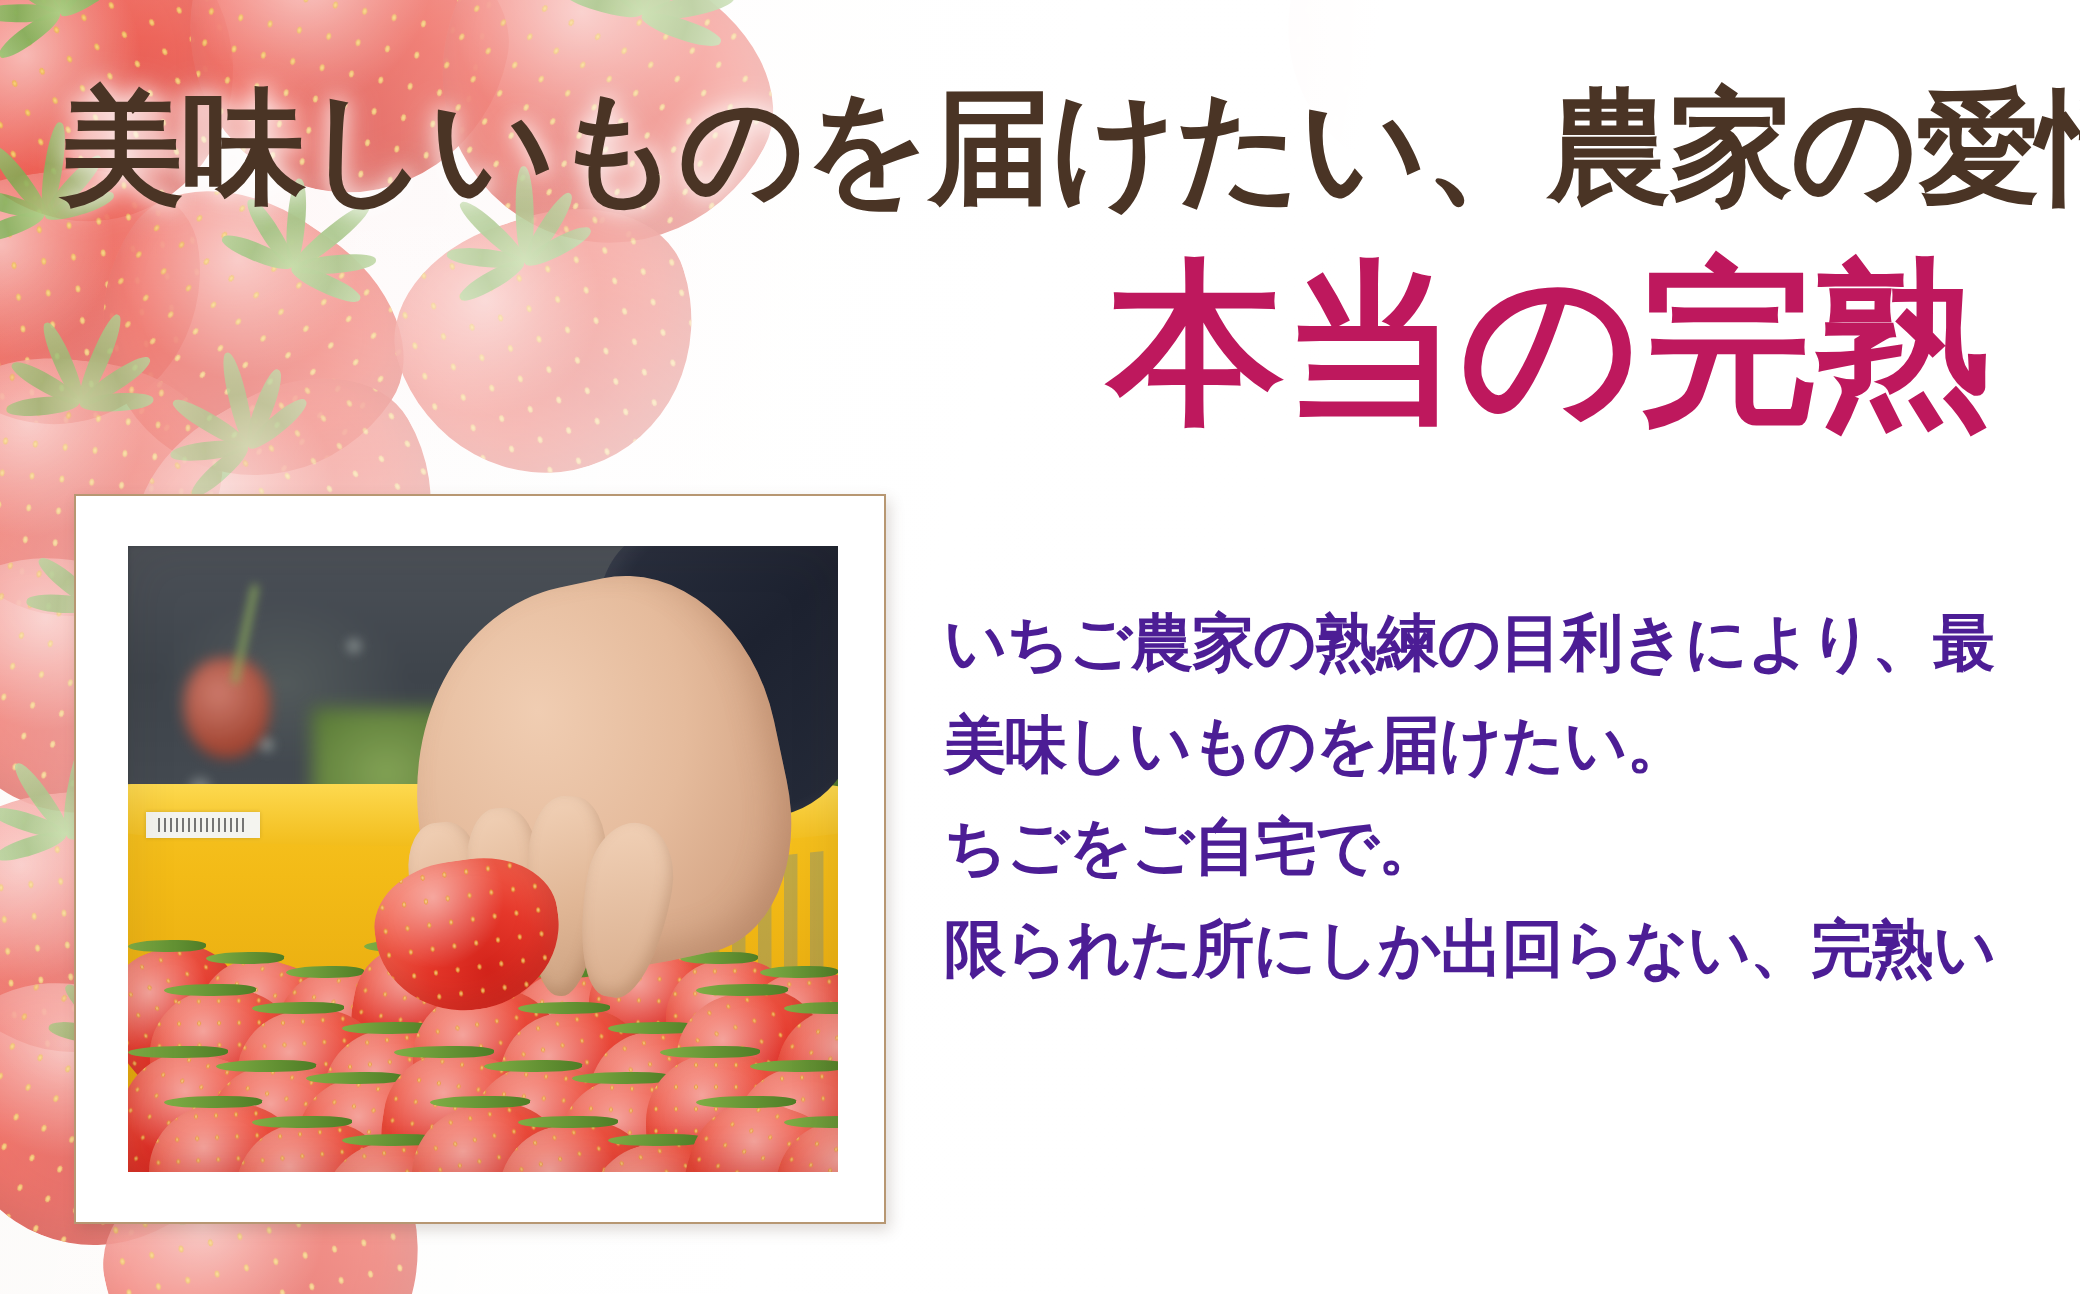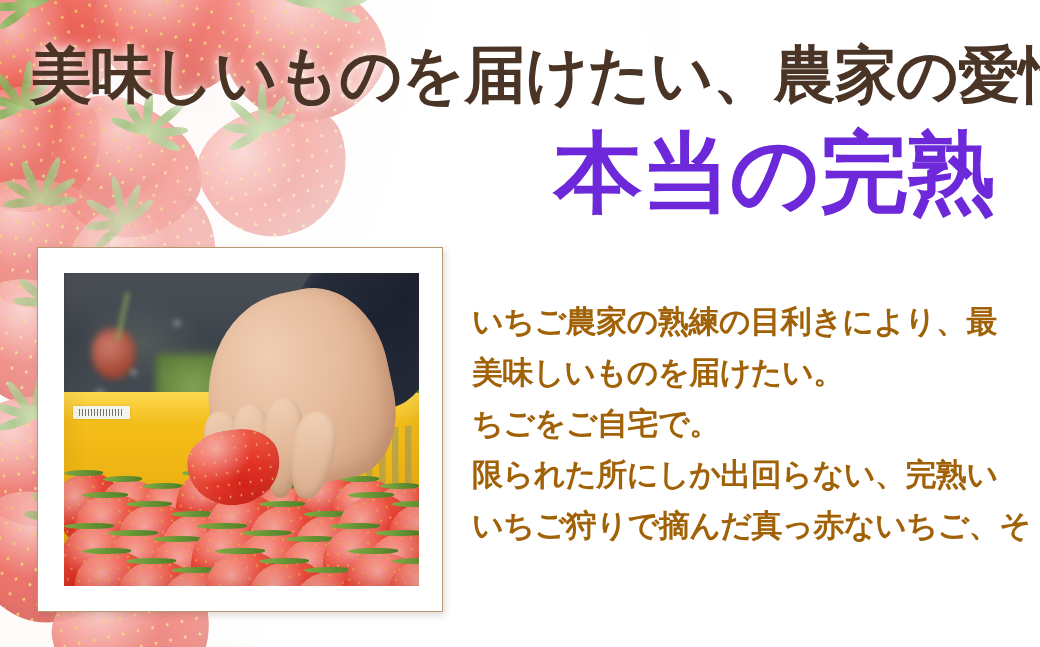--- a/index.html
+++ b/index.html
@@ -105,21 +105,21 @@
     text-shadow: 0 0 10px rgba(255,255,255,0.85), 0 0 18px rgba(255,255,255,0.65);
   }
   .headline-2 {
     position: absolute;
     right: 44px;
     top: 130px;
     font-size: 88px;
     line-height: 1;
     letter-spacing: 0px;
     font-weight: 700;
-    color: #6d28d9;
+    color: #be185d;
     white-space: nowrap;
   }
 
   
   .photo-frame {
     position: absolute;
     left: 37px;
     top: 247px;
     width: 406px;
     height: 365px;
@@ -345,21 +345,21 @@
     pointer-events: none;
     box-shadow: inset 0 0 26px rgba(60,45,35,0.12);
   }
 
   
   .body-copy {
     position: absolute;
     left: 472px;
     top: 296px;
     width: 540px;
-    color: #a16207;
+    color: #4c1d95;
     font-size: 31px;
     line-height: 51px;
     font-weight: 700;
     letter-spacing: -0.5px;
   }
   .body-copy .line { white-space: nowrap; }
 </style>
 </head>
 <body>
 
@@ -636,16 +636,15 @@
 
       <div class="ph-vignette"></div>
     </div>
   </div>
 
   <div class="body-copy">
     <div class="line">いちご農家の熟練の目利きにより、最</div>
     <div class="line">美味しいものを届けたい。</div>
     <div class="line">ちごをご自宅で。</div>
     <div class="line">限られた所にしか出回らない、完熟い</div>
-    <div class="line">いちご狩りで摘んだ真っ赤ないちご、そ</div>
   </div>
 
 </div>
 
 </body></html>

